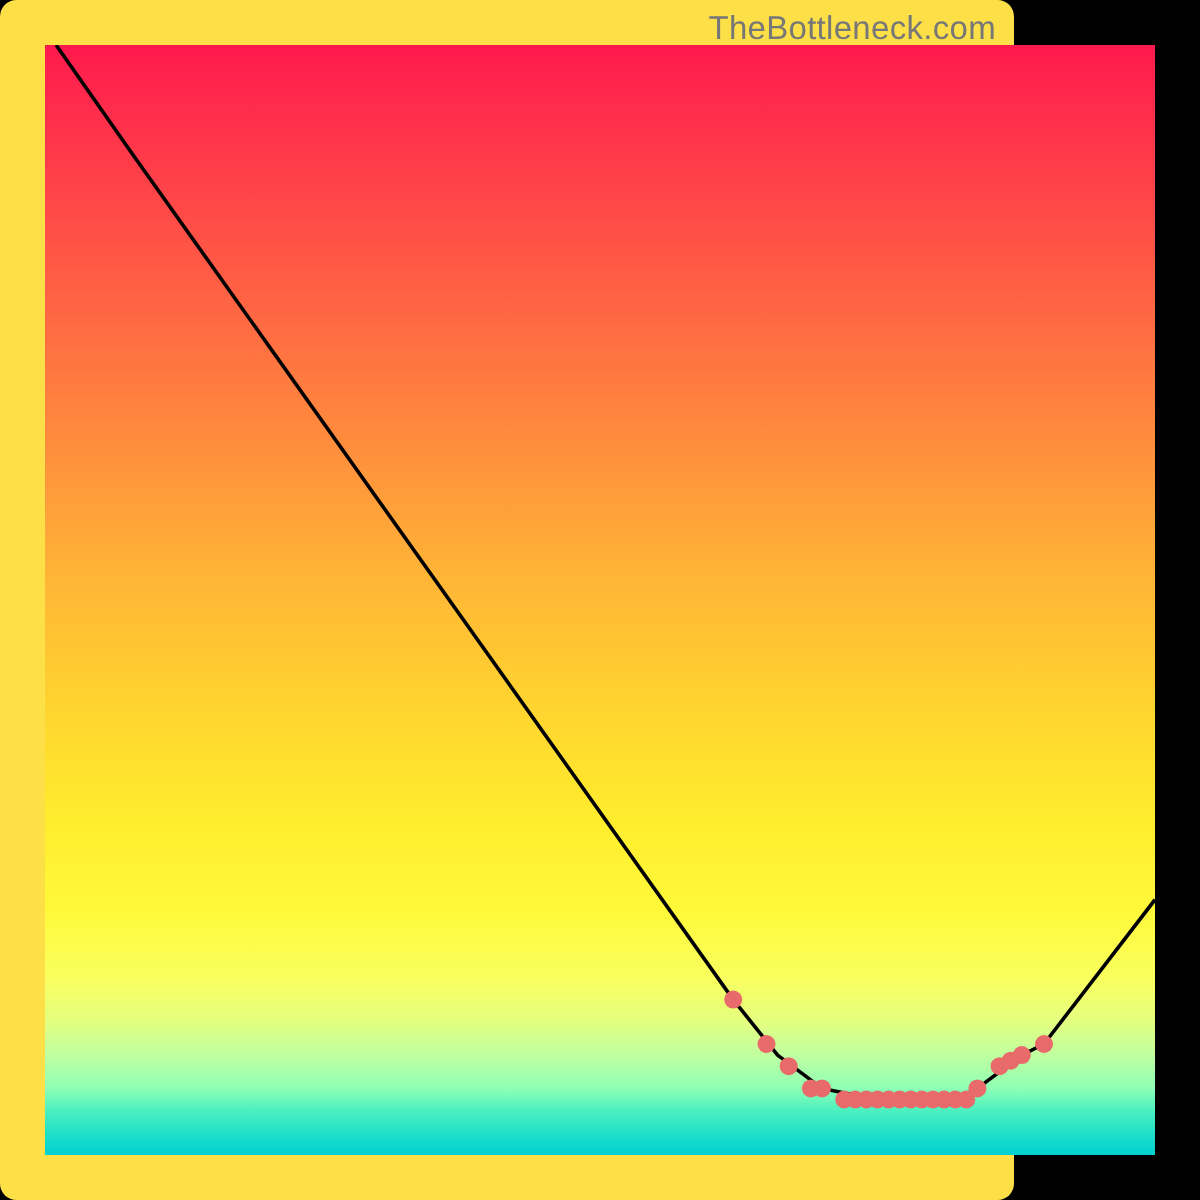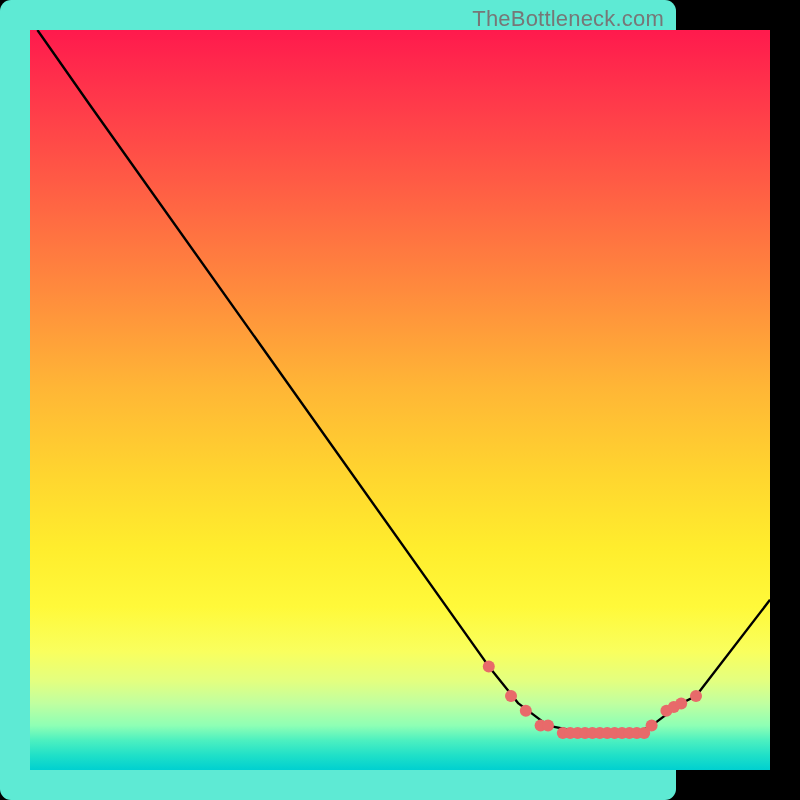--- a/index.html
+++ b/index.html
@@ -9,21 +9,21 @@
     background: #000;
     position: relative;
     font-family: Arial, sans-serif;
     overflow: hidden;
   }
   .outer {
     position: absolute;
     top: 0; left: 0;
     width: 676px;
     height: 800px;
-    background: #5eead4;
+    background: #fde047;
     border-radius: 11px;
   }
   .watermark {
     position: absolute;
     top: 6px;
     right: 12px;
     color: #777;
     font-size: 22px;
     font-weight: 500;
     letter-spacing: 0.2px;

